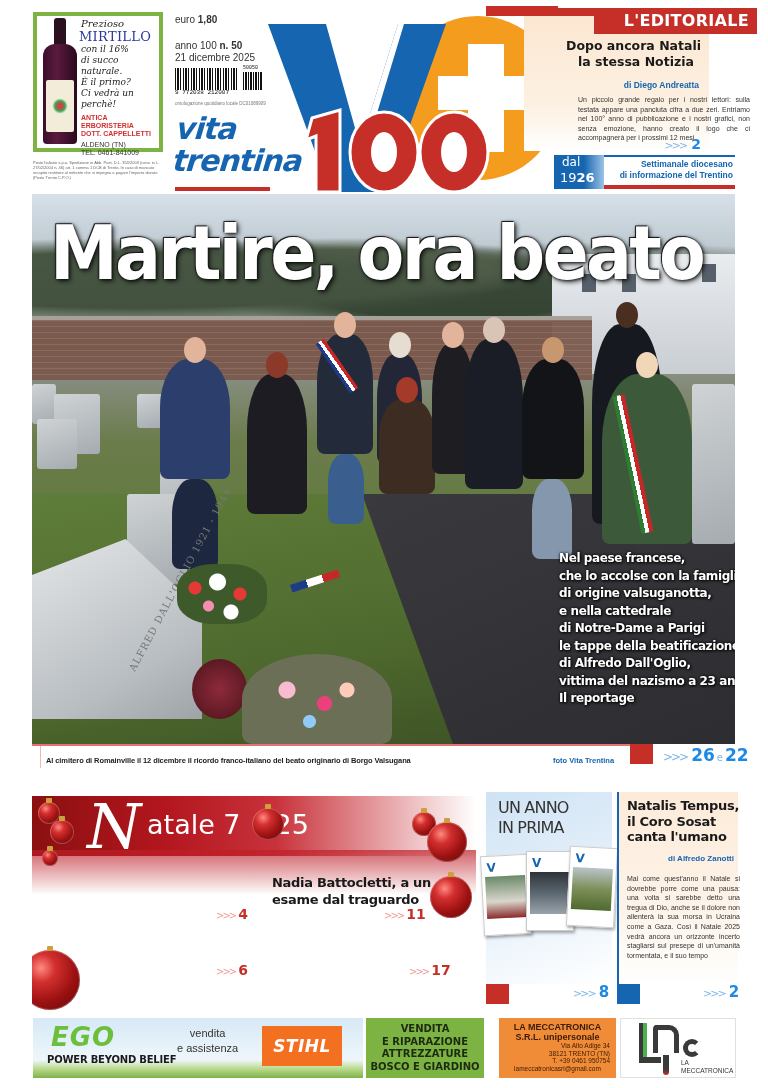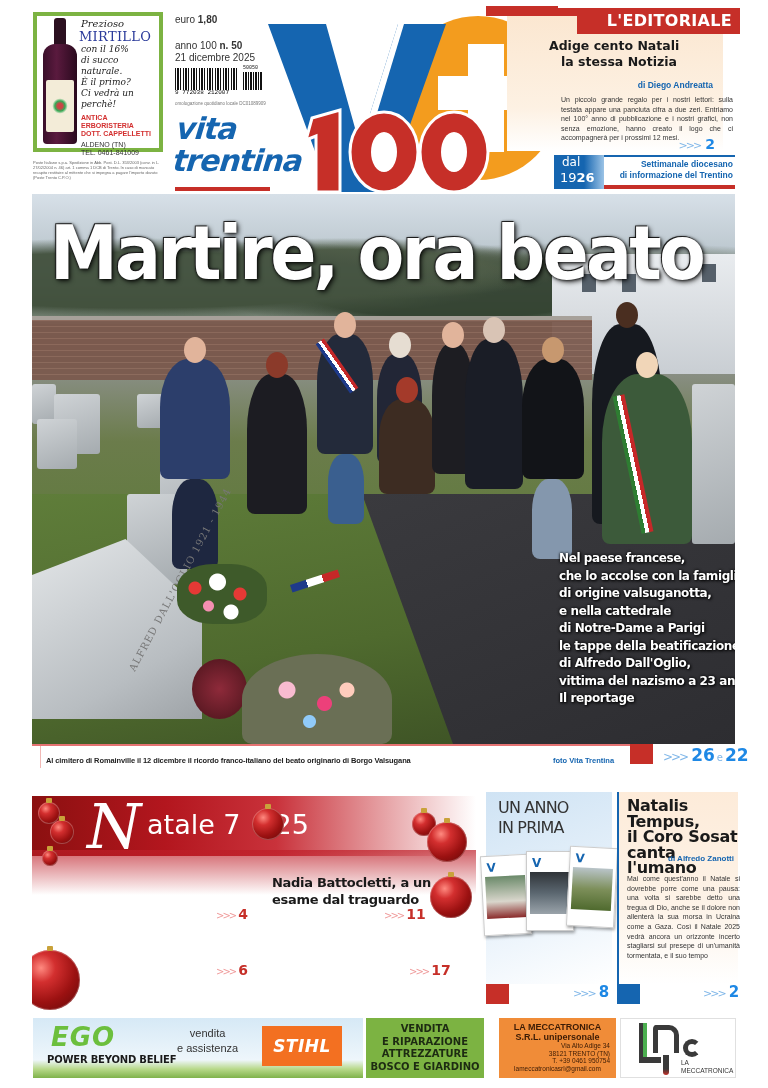--- a/index.html
+++ b/index.html
@@ -33,21 +33,21 @@
     background: repeating-linear-gradient(90deg,#111 0 1px,#fff 1px 2px,#111 2px 4px,#fff 4px 5px); }
   .barcode .num { position:absolute; left:0; top:21px; font-size:6px; color:#111; font-family:"Liberation Mono", monospace; }
   .barcode .num2 { position:absolute; left:68px; top:-3px; font-size:5px; color:#111; font-family:"Liberation Mono", monospace; }
   .omolog { left: 175px; top: 101px; font-size: 4.5px; color:#777; font-family: "Liberation Sans", sans-serif; }
 
   .brand-vita { left: 175px; top: 113px; width: 130px; font-family: "DejaVu Sans", sans-serif; font-weight: bold; font-style: italic; color: #1565b0; font-size: 30px; line-height: 32px; letter-spacing: -1px; transform: skewX(-6deg); }
 
   .logo { left: 268px; top: 6px; width: 290px; height: 188px; }
   .logo svg { width: 100%; height: 100%; }
 
-  .edit-box { left: 507px; top: 8px; width: 216px; height: 143px; background: linear-gradient(180deg,#fbe6cf 0%,#fdf1e3 70%,#ffffff 100%); }
+  .edit-box { left: 524px; top: 8px; width: 185px; height: 143px; background: linear-gradient(180deg,#fbe6cf 0%,#fdf1e3 70%,#ffffff 100%); }
   .edit-head { position:absolute; left: 70px; top: 0; width: 163px; height: 26px; background: #c62f28; color:#fff; font-weight:bold; font-size: 16px; text-align: right; padding-right: 8px; line-height: 26px; font-family: "DejaVu Sans", sans-serif; letter-spacing: .3px; }
   .edit-head::before { content:""; position:absolute; left:-70px; top:0; width:70px; height:8px; background:#c62f28; }
   .edit-title { position:absolute; left: 42px; top: 30px; width: 190px; font-weight: bold; font-size: 12.5px; line-height: 16px; color: #1a1a1a; font-family: "DejaVu Sans", sans-serif; }
   .edit-title span { display:block; }
   .edit-title span:last-child { padding-left: 12px; }
   .edit-author { position:absolute; right: 10px; top: 72px; font-size: 8.5px; color: #1565b0; font-weight: bold; font-family: "Liberation Sans", sans-serif; }
   .edit-body { position:absolute; left: 54px; top: 87px; width: 172px; font-size: 7px; line-height: 9.6px; color: #333; text-align: justify; font-family: "Liberation Sans", sans-serif; }
   .edit-ref { position:absolute; right: 8px; top: 128px; font-size: 14px; font-weight: bold; color: #1e88e5; font-family: "DejaVu Sans", sans-serif; }
   .edit-ref .arr { color: #7fb6e8; font-size: 11px; font-weight: normal; letter-spacing: -2px; margin-right: 5px; }
 
@@ -115,21 +115,21 @@
   .cover { position:absolute; width: 48px; height: 80px; background:#fff; border:1px solid #ccc; box-shadow: 1px 2px 3px rgba(0,0,0,.35); }
   .cover .ph { position:absolute; left:3px; top:20px; width:40px; height:42px; }
   .cover .lg { position:absolute; left:5px; top:4px; width:16px; height:14px; color:#1565b0; font-weight:bold; font-size:12px; font-family:"DejaVu Sans", sans-serif; line-height:14px; }
   .anno .desc { position:absolute; left: 12px; top: 146px; width: 110px; font-family: "Liberation Sans", sans-serif; font-size: 9px; line-height: 11px; color: #333; letter-spacing: -.2px; }
   .anno-red { left: 486px; top: 984px; width: 23px; height: 20px; background: #c62f28; }
   .anno-ref { left: 573px; top: 983px; font-size: 15px; color: #1e88e5; font-weight: bold; font-family: "DejaVu Sans", sans-serif; }
   .anno-ref .arr, .nat-ref .arr { color: #7fb6e8; font-weight: normal; font-size: 11px; letter-spacing: -2px; margin-right: 4px; }
 
   
   .natalis { left: 617px; top: 792px; width: 121px; height: 192px; background: linear-gradient(180deg,#fdebd9 0%,#fdf3e8 60%,#ffffff 100%); border-left: 2px solid #1565b0; }
-  .natalis .t { position:absolute; left: 8px; top: 6px; width: 114px; font-family: "DejaVu Sans", sans-serif; font-weight: bold; font-size: 16px; line-height: 15.5px; color: #1a1a1a; letter-spacing: -.3px; }
+  .natalis .t { position:absolute; left: 8px; top: 6px; width: 114px; font-family: "DejaVu Sans", sans-serif; font-weight: bold; font-size: 13px; line-height: 15.5px; color: #1a1a1a; letter-spacing: -.3px; }
   .natalis .au { position:absolute; right: 4px; top: 62px; font-family: "Liberation Sans", sans-serif; font-weight: bold; font-size: 8px; color: #1565b0; }
   .natalis .b { position:absolute; left: 8px; top: 82px; width: 113px; font-family: "Liberation Sans", sans-serif; font-size: 7px; line-height: 9.6px; color: #333; text-align: justify; }
   .nat-blue { left: 617px; top: 984px; width: 23px; height: 20px; background: #1565b0; }
   .nat-ref { left: 703px; top: 983px; font-size: 15px; color: #1e88e5; font-weight: bold; font-family: "DejaVu Sans", sans-serif; }
 
   
   .ad-ego { left: 33px; top: 1018px; width: 330px; height: 60px; background: linear-gradient(180deg,#d6e9f6 0%,#eef6fb 70%,#b8d98a 85%,#7fb24a 100%); }
   .ad-ego .ego { position:absolute; left: 18px; top: 4px; font-family:"DejaVu Sans", sans-serif; font-weight:bold; font-style: italic; font-size: 26px; color:#6cbf3d; letter-spacing: 1px; line-height: 30px; }
   .ad-ego .pbb { position:absolute; left: 14px; top: 36px; font-family:"DejaVu Sans", sans-serif; font-weight:bold; font-size: 10px; color:#1a1a1a; letter-spacing: -.2px; }
   .ad-ego .va { position:absolute; left: 144px; top: 8px; text-align:center; font-family:"Liberation Sans", sans-serif; font-size: 11px; line-height: 15px; color:#333; }
@@ -220,21 +220,21 @@
       <ellipse cx="186" cy="146" rx="13" ry="20"></ellipse>
     </g>
 
     <rect x="218" y="0" width="72" height="10" fill="#c62f28"></rect>
   </svg>
 </div>
 
 <div class="abs edit-box">
   <div class="edit-head">L'EDITORIALE</div>
   <div class="edit-title">
-    <span>Adige cento Natali</span>
+    <span>Dopo ancora Natali</span>
     <span>la stessa Notizia</span>
   </div>
   <div class="edit-author">di Diego Andreatta</div>
   <div class="edit-body">Un piccolo grande regalo per i nostri lettori: sulla testata appare una panciuta cifra a due zeri. Entriamo nel 100° anno di pubblicazione e i nostri grafici, non senza emozione, hanno creato il logo che ci accompagnerà per i prossimi 12 mesi.</div>
   <div class="edit-ref">
     <span class="arr">&gt;&gt;&gt;</span><span>2</span>
   </div>
 </div>
 
 <div class="abs dal-bar">

